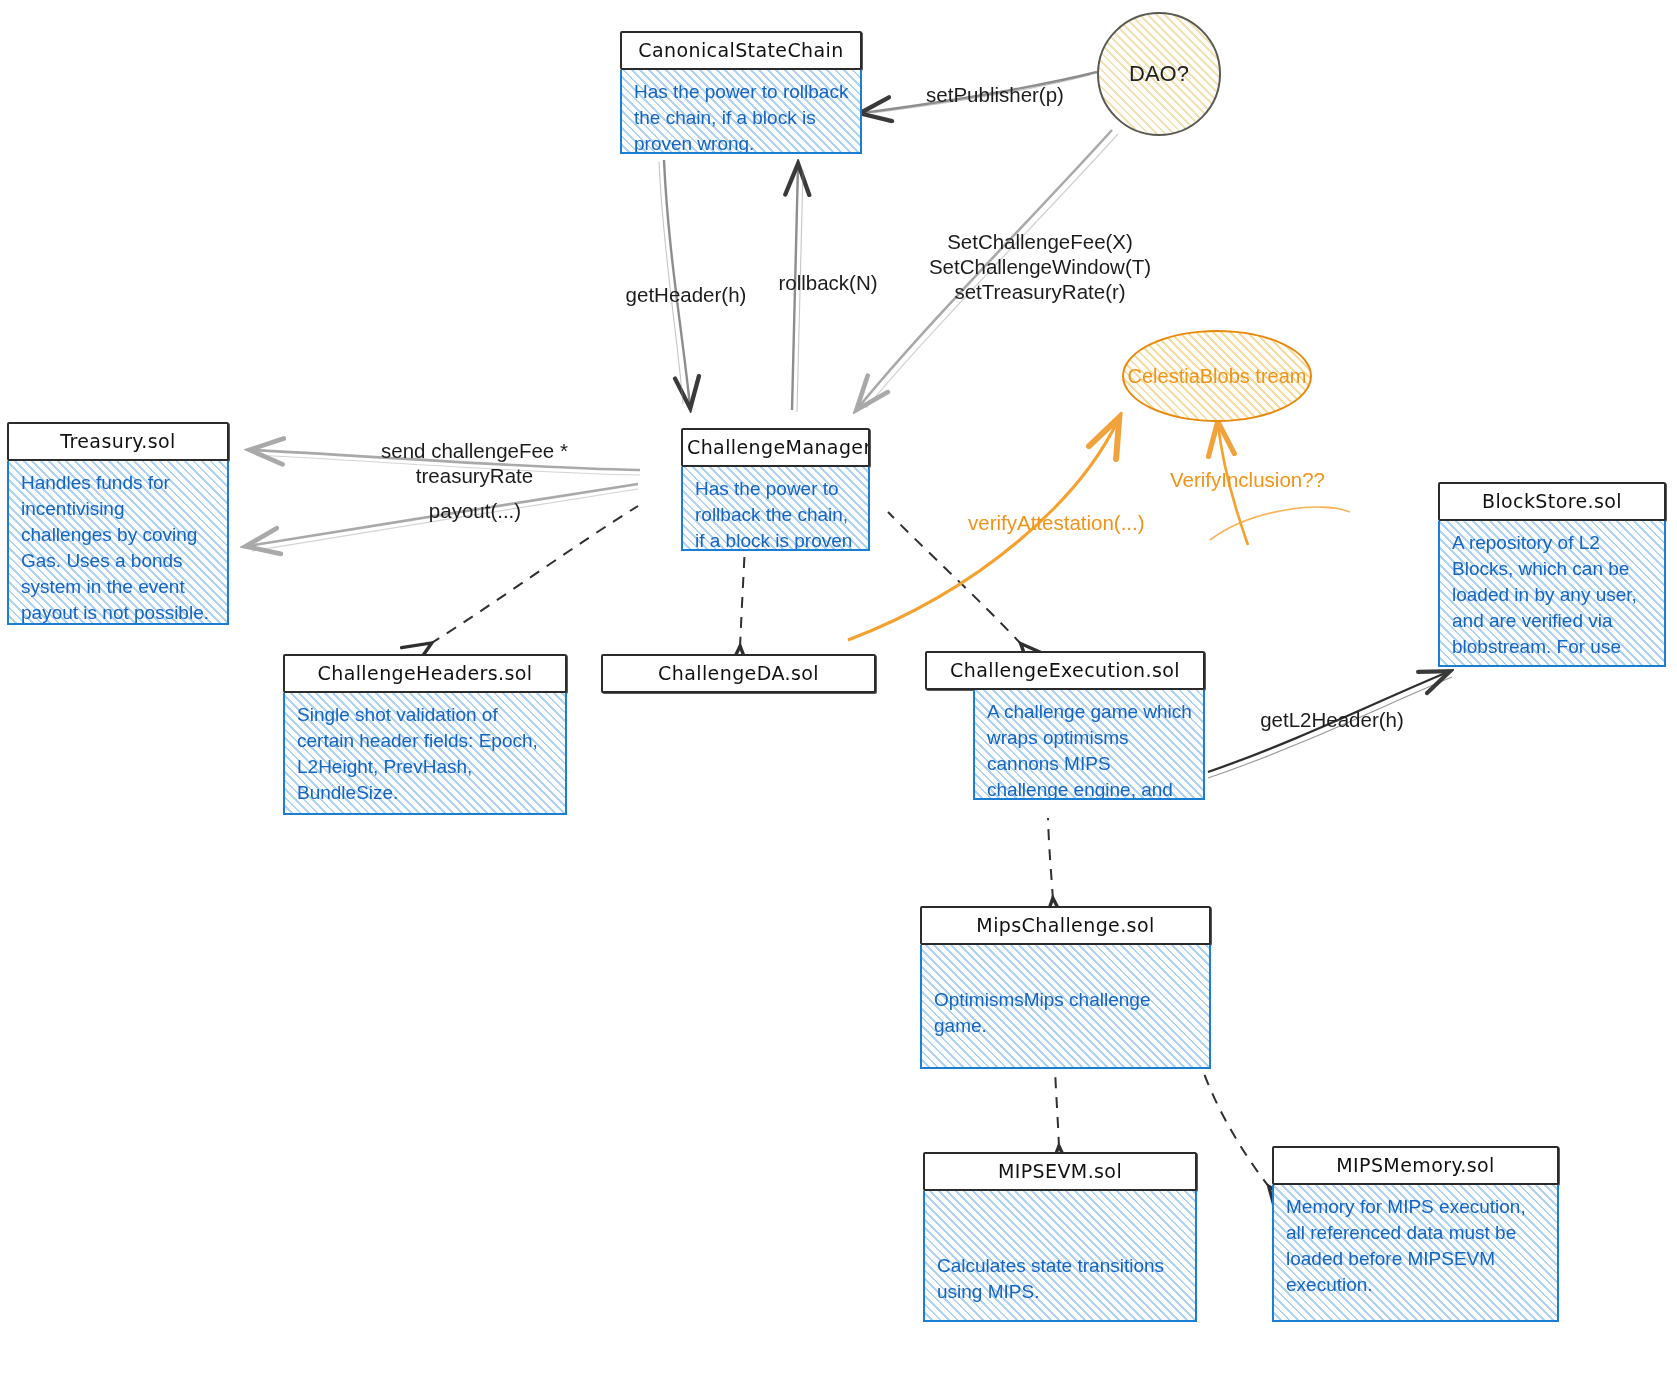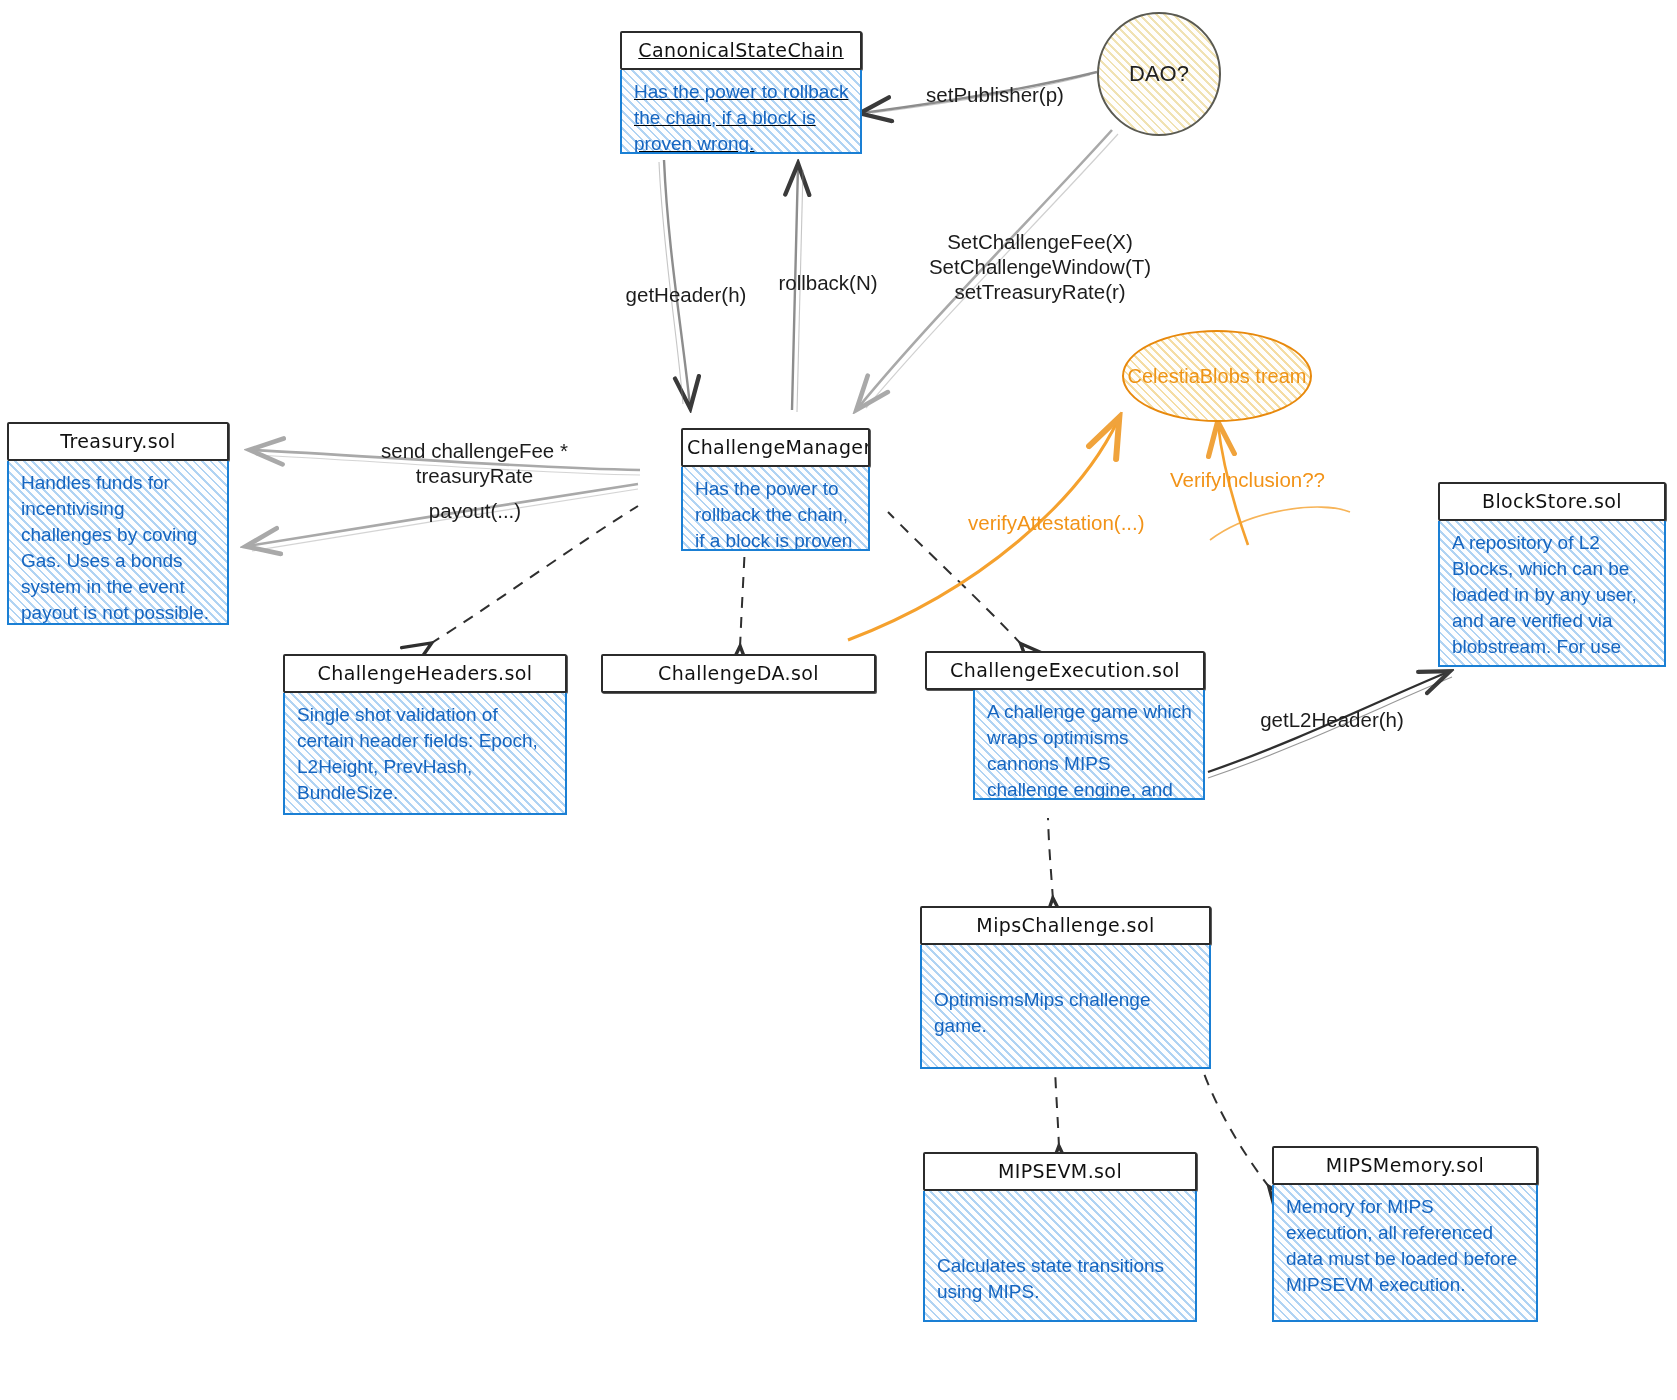--- a/index.html
+++ b/index.html
@@ -195,21 +195,21 @@
 
     <g>
       <path d="M1059,1148 C1058,1120 1056,1095 1055,1068" fill="none" stroke="#2f2f2f" stroke-width="2" stroke-dasharray="11,9" marker-start="url(#ah-open-dark)"></path>
     </g>
 
     <g>
       <path d="M1270,1188 C1240,1150 1215,1105 1202,1068" fill="none" stroke="#2f2f2f" stroke-width="2" stroke-dasharray="11,9" marker-start="url(#ah-open-dark)"></path>
     </g>
   </svg>
 
-  <div class="node" style="left:620px; top:31px; width:242px;text-decoration:underline;">
+  <div class="node" style="left:620px; top:31px; width:242px;">
     <div class="titlebar">CanonicalStateChain</div>
     <div class="body" style="height:84px;">
       <p>Has the power to rollback the chain, if a block is proven wrong.</p>
     </div>
   </div>
 
   <div class="circle-node" style="left:1097px; top:12px; width:124px; height:124px;">
     <span>DAO?</span>
   </div>
 
@@ -264,21 +264,21 @@
     </div>
   </div>
 
   <div class="node" style="left:923px; top:1152px; width:274px;">
     <div class="titlebar">MIPSEVM.sol</div>
     <div class="body" style="height:131px; padding-top:62px;">
       <p>Calculates state transitions using MIPS.</p>
     </div>
   </div>
 
-  <div class="node" style="left:1272px; top:1146px; width:266px;">
+  <div class="node" style="left:1272px; top:1146px; width:287px;">
     <div class="titlebar">MIPSMemory.sol</div>
     <div class="body" style="height:137px;">
       <p>Memory for MIPS execution, all referenced data must be loaded before MIPSEVM execution.</p>
     </div>
   </div>
 
   <div class="edge-label" style="left:900px; top:82px; width:190px;">setPublisher(p)</div>
 
   <div class="edge-label" style="left:596px; top:282px; width:180px;">getHeader(h)</div>
 

